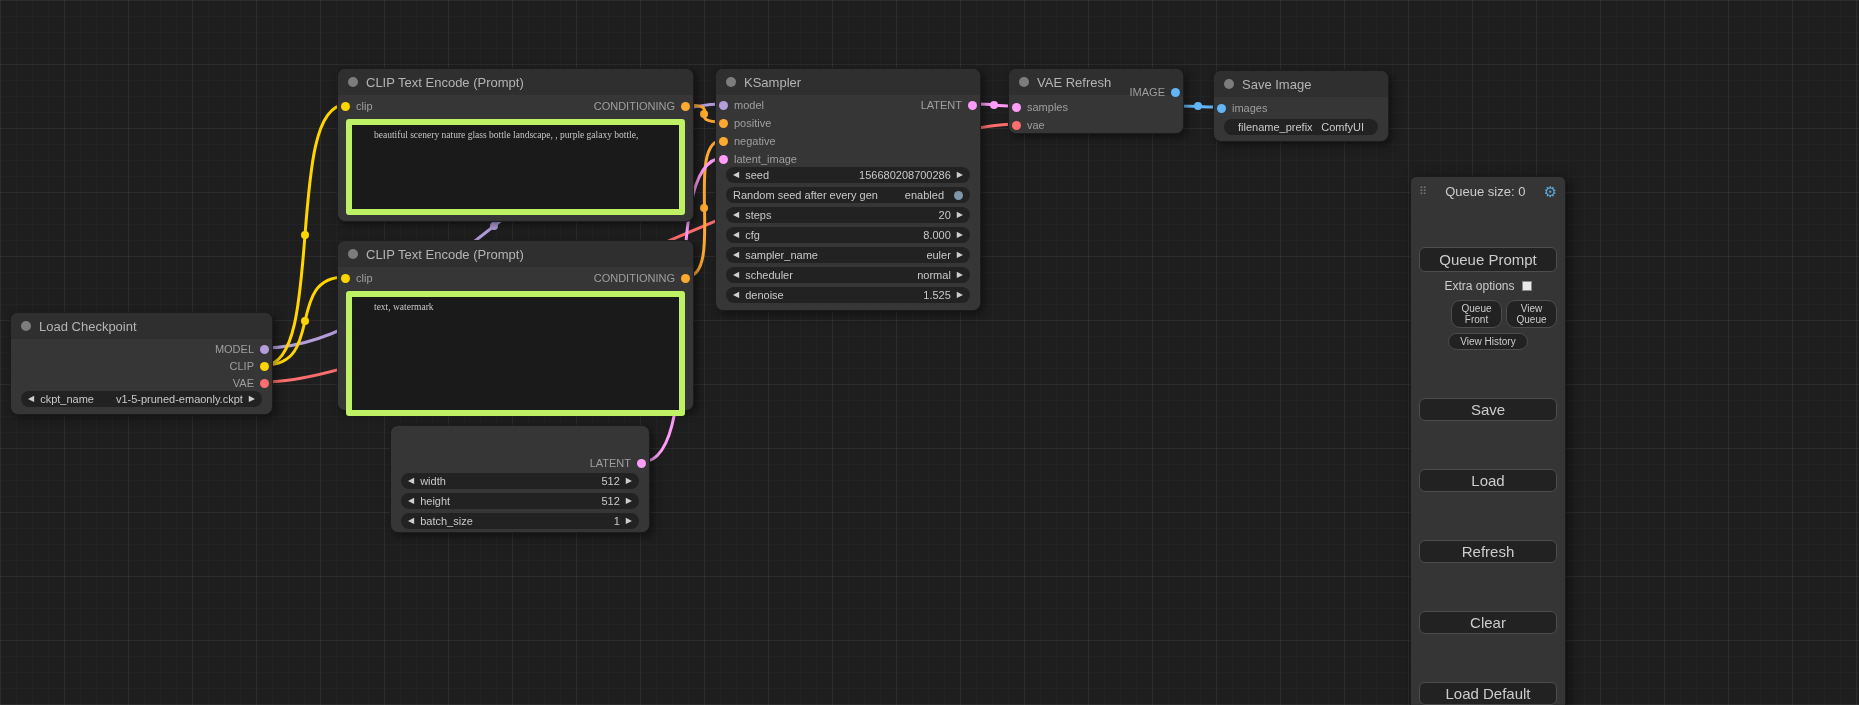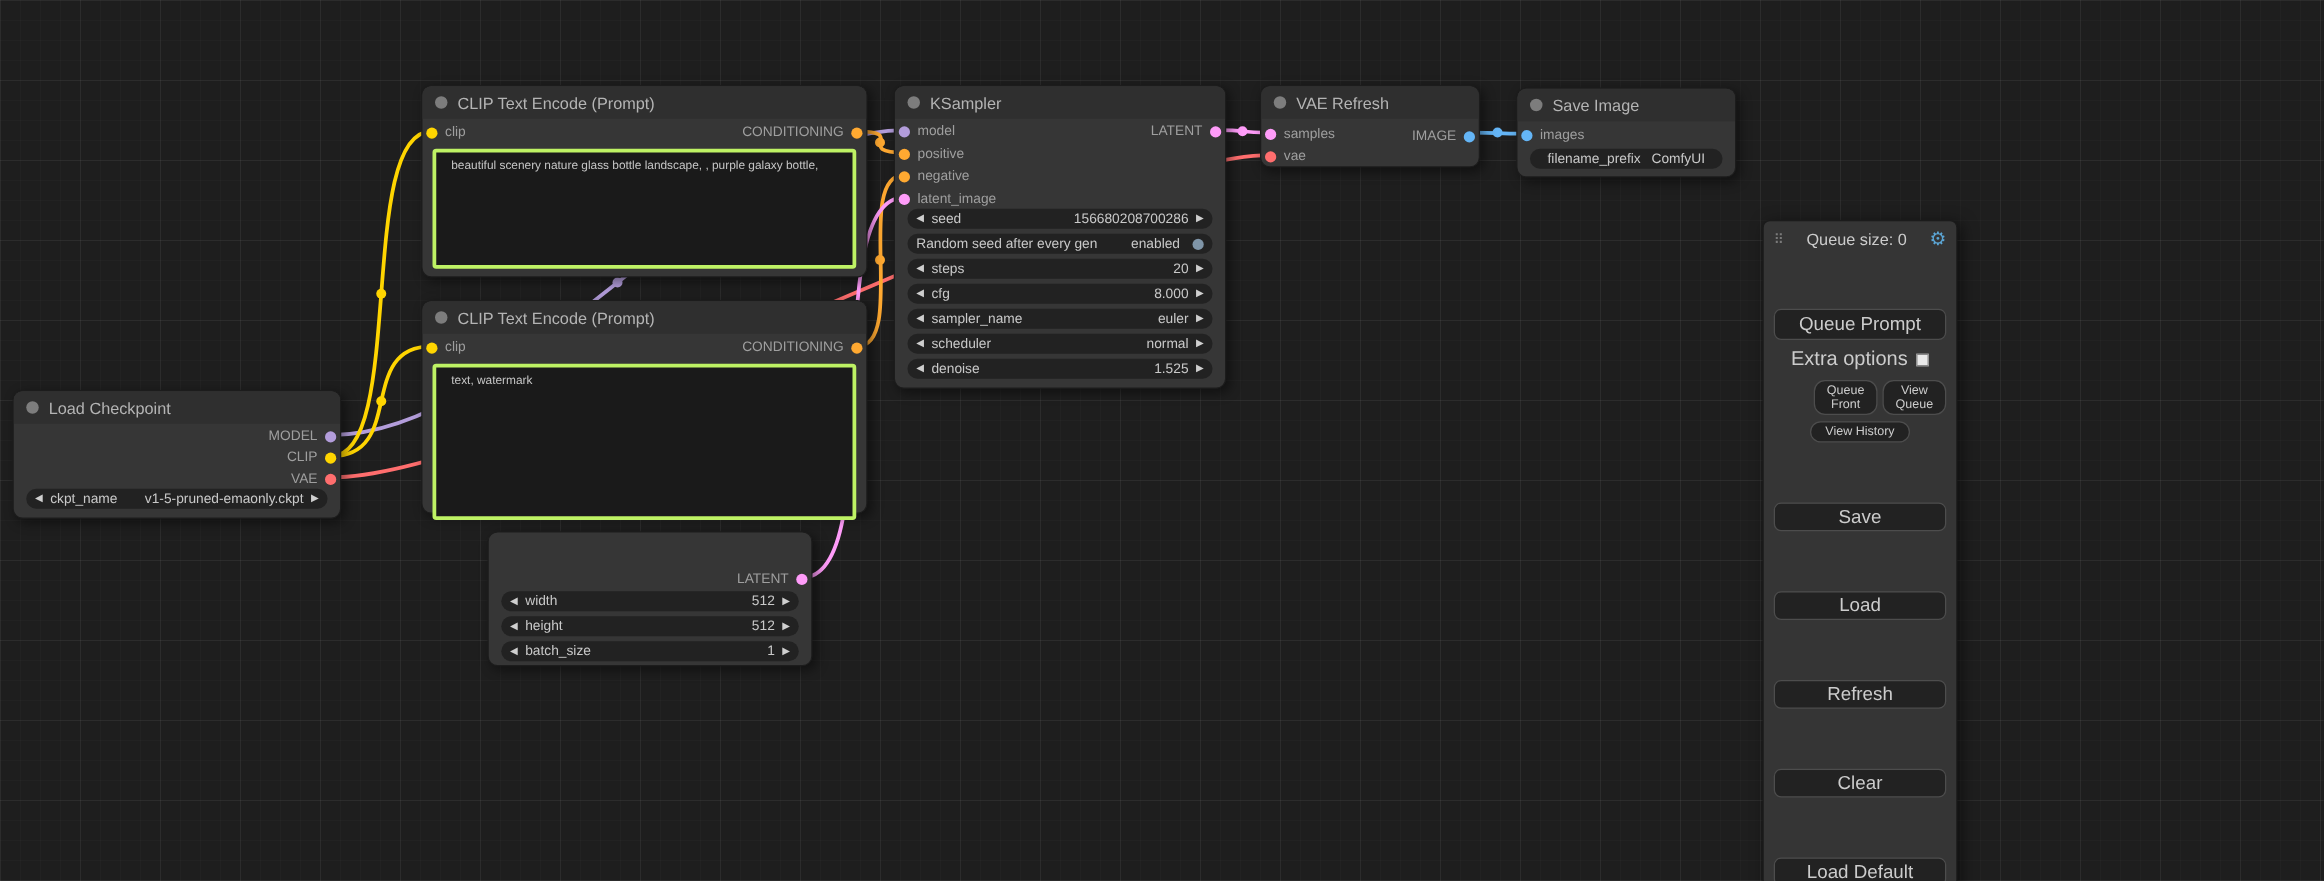--- a/index.html
+++ b/index.html
@@ -48,42 +48,42 @@
     display:flex; align-items:center; gap:6px; padding:0 7px;
     font-size:11px; color:#c9c9c9; white-space:nowrap;
   }
   .widget .arrow { font-size:8px; color:#cfcfcf; line-height:1; }
   .widget .wvalue { margin-left:auto;text-align:center; }
   .widget.text-widget { padding:0 14px; }
   .toggle-dot { width:9px; height:9px; border-radius:50%; background:#7f95a8; flex:0 0 auto; margin-left:4px; }
 
   .prompt-box {
     position:absolute; left:8px; right:8px;
-    background:#1a1a1a; border:3px solid #bef264; border-radius:3px;
-    color:#c6c6c6; font-family:Liberation Sans, sans-serif;
-    font-size:9.5px; line-height:1.45; padding:4px 12px;
+    background:#1a1a1a; border:6px solid #bef264; border-radius:3px;
+    color:#c6c6c6; font-family:Liberation Serif, serif;
+    font-size:9.5px; line-height:1.45; padding:4px 22px;
     white-space:pre-wrap; word-break:break-word; overflow:hidden;
   }
 
   .menu {
     position:absolute; left:1410px; top:176px; width:156px; z-index:3;
     background:#353535; border:1px solid #1b1b1b; border-radius:6px;
     padding:7px 8px 10px; box-shadow:3px 3px 12px rgba(0,0,0,0.5);
   }
   .menu-header { display:flex; align-items:center; justify-content:space-between; margin-bottom:6px; color:#cccccc; font-size:13px; }
   .drag-handle { color:#7a7a7a; font-size:11px; cursor:grab; }
   .gear { color:#5ba6d6; font-size:15px; line-height:1; cursor:pointer; }
   .btn {
     display:block; width:100%; margin-bottom:5px;
     background:#222; border:1px solid #4d4d4d; border-radius:6px;
     color:#cccccc; font-size:15px; font-family:inherit;
     padding:2px 0; text-align:center; cursor:pointer;margin-top:48px;
   }
   .btn.primary { padding:3px 0; margin-bottom:7px; }
-  .extra-row { display:flex; align-items:center; justify-content:center; gap:7px; color:#cccccc; font-size:16px; margin-bottom:7px; }
+  .extra-row { display:flex; align-items:center; justify-content:center; gap:7px; color:#cccccc; font-size:12px; margin-bottom:7px; }
   .checkbox { width:10px; height:10px; background:#e9e9e9; border:1px solid #888; }
   .small-row { display:flex; gap:4px; margin-bottom:5px;margin-left:32px; }
   .btn.small { font-size:10px; border-radius:9px; padding:2px 4px; margin:0; flex:1; }
   .btn.small.center { flex:none; width:80px; margin:0 auto 12px; display:block; }
 </style>
 </head>
 <body>
 
 <svg class="links" width="1859" height="705">
   <path class="wire" d="M265,348 C415,348 573,104 723,104" stroke="#B39DDB"></path>
@@ -260,21 +260,21 @@
 
 <div class="node" style="left:1008px; top:68px; width:176px; height:66px;">
   <div class="node-title">
     <span class="collapse-dot"></span>
     <span>VAE Refresh</span>
   </div>
   <div class="port in" style="top:31px">
     <span class="pdot c-latent"></span>
     <span>samples</span>
   </div>
-  <div class="port out" style="top:33px">
+  <div class="port out" style="top:16px">
     <span class="pdot c-image"></span>
     <span>IMAGE</span>
   </div>
   <div class="port in" style="top:49px">
     <span class="pdot c-vae"></span>
     <span>vae</span>
   </div>
 </div>
 
 <div class="node" style="left:1213px; top:70px; width:176px; height:72px;">

